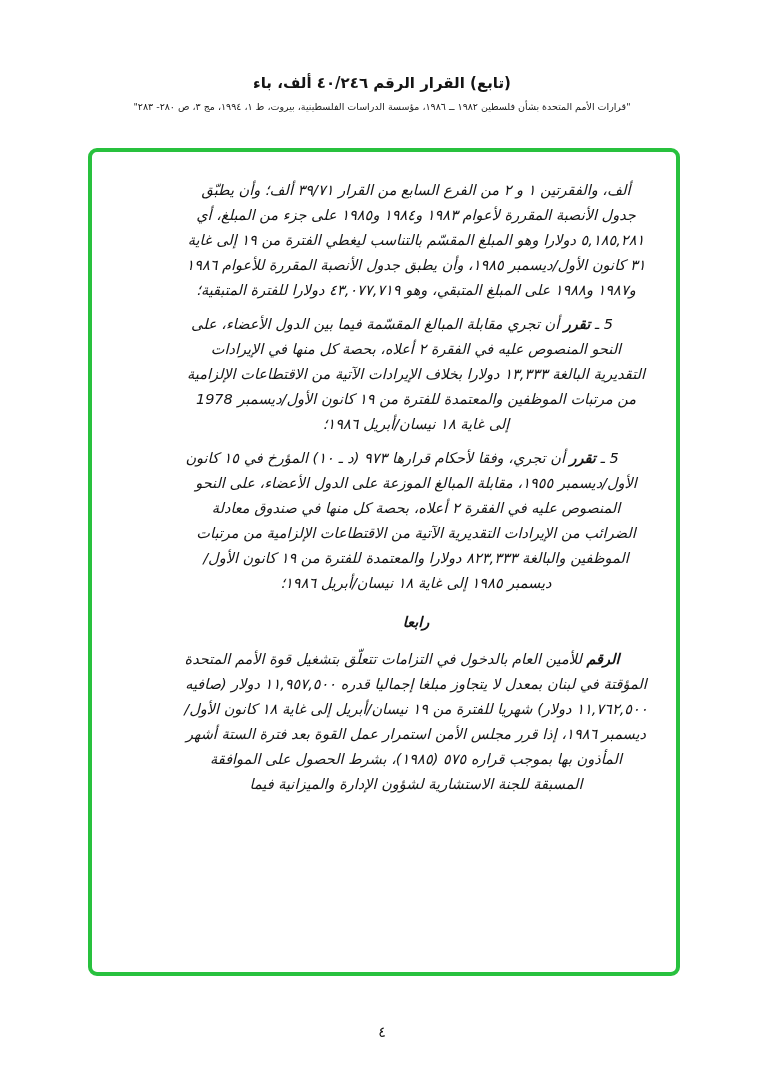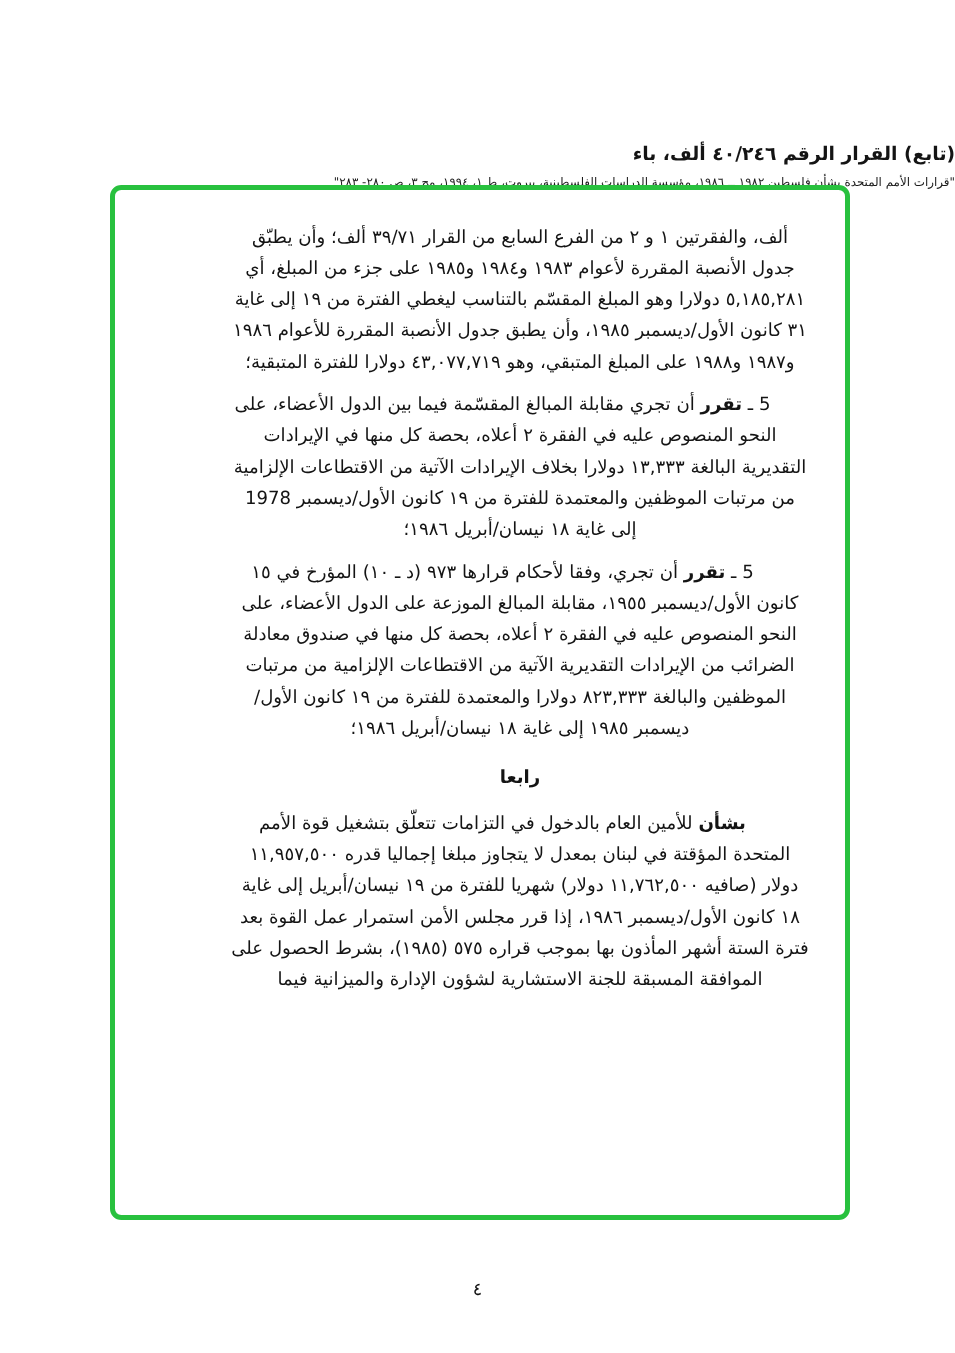--- a/index.html
+++ b/index.html
@@ -6,31 +6,32 @@
   * { box-sizing: border-box; }
   html, body { margin: 0; padding: 0; }
   body {
     width: 764px; height: 1082px;
     background: #ffffff;
     font-family: "DejaVu Sans", sans-serif;
     color: #141414;
   }
   .page { position: relative; width: 764px; height: 1082px; background: #fff; overflow: hidden; }
 
-  .header { padding-top: 114px; direction: rtl; }
+  .header { text-align: center; padding-top: 74px; direction: rtl; }
   .header-title { font-size: 15px; font-weight: 700; letter-spacing: 0.2px; }
   .header-citation { font-size: 9.5px; margin-top: 9px; color: #1a1a1a; }
 
   .frame {
     position: absolute;
     left: 88px; top: 148px;
     width: 592px; height: 828px;
     border: 4px solid var(--green);
     border-radius: 9px;
     background: #fff;
+    font-style: italic;
   }
   .content {
     direction: rtl;
     text-align: justify;
     padding: 26px 28px 0 92px;
     font-size: 14.5px;
     line-height: 25px;
     height: 100%;
     overflow: hidden;
   }
@@ -75,21 +76,21 @@
 
       <p class="indent">
         <span>5 ـ</span>
         <b>تقرر</b>
         <span>أن تجري، وفقا لأحكام قرارها ٩٧٣ (د ـ ١٠) المؤرخ في ١٥ كانون الأول/ديسمبر ١٩٥٥، مقابلة المبالغ الموزعة على الدول الأعضاء، على النحو المنصوص عليه في الفقرة ٢ أعلاه، بحصة كل منها في صندوق معادلة الضرائب من الإيرادات التقديرية الآتية من الاقتطاعات الإلزامية من مرتبات الموظفين والبالغة ٨٢٣,٣٣٣ دولارا والمعتمدة للفترة من ١٩ كانون الأول/ديسمبر ١٩٨٥ إلى غاية ١٨ نيسان/أبريل ١٩٨٦؛</span>
       </p>
 
       <p class="section-heading">رابعا</p>
 
       <p class="indent">
-        <b>بشأن</b>
+        <b>الرقم</b>
         <span>للأمين العام بالدخول في التزامات تتعلّق بتشغيل قوة الأمم المتحدة المؤقتة في لبنان بمعدل لا يتجاوز مبلغا إجماليا قدره ١١,٩٥٧,٥٠٠ دولار (صافيه ١١,٧٦٢,٥٠٠ دولار) شهريا للفترة من ١٩ نيسان/أبريل إلى غاية ١٨ كانون الأول/ديسمبر ١٩٨٦، إذا قرر مجلس الأمن استمرار عمل القوة بعد فترة الستة أشهر المأذون بها بموجب قراره ٥٧٥ (١٩٨٥)، بشرط الحصول على الموافقة المسبقة للجنة الاستشارية لشؤون الإدارة والميزانية فيما</span>
       </p>
 
     </div>
   </div>
 
   <div class="page-number">٤</div>
 
 </div>
 

